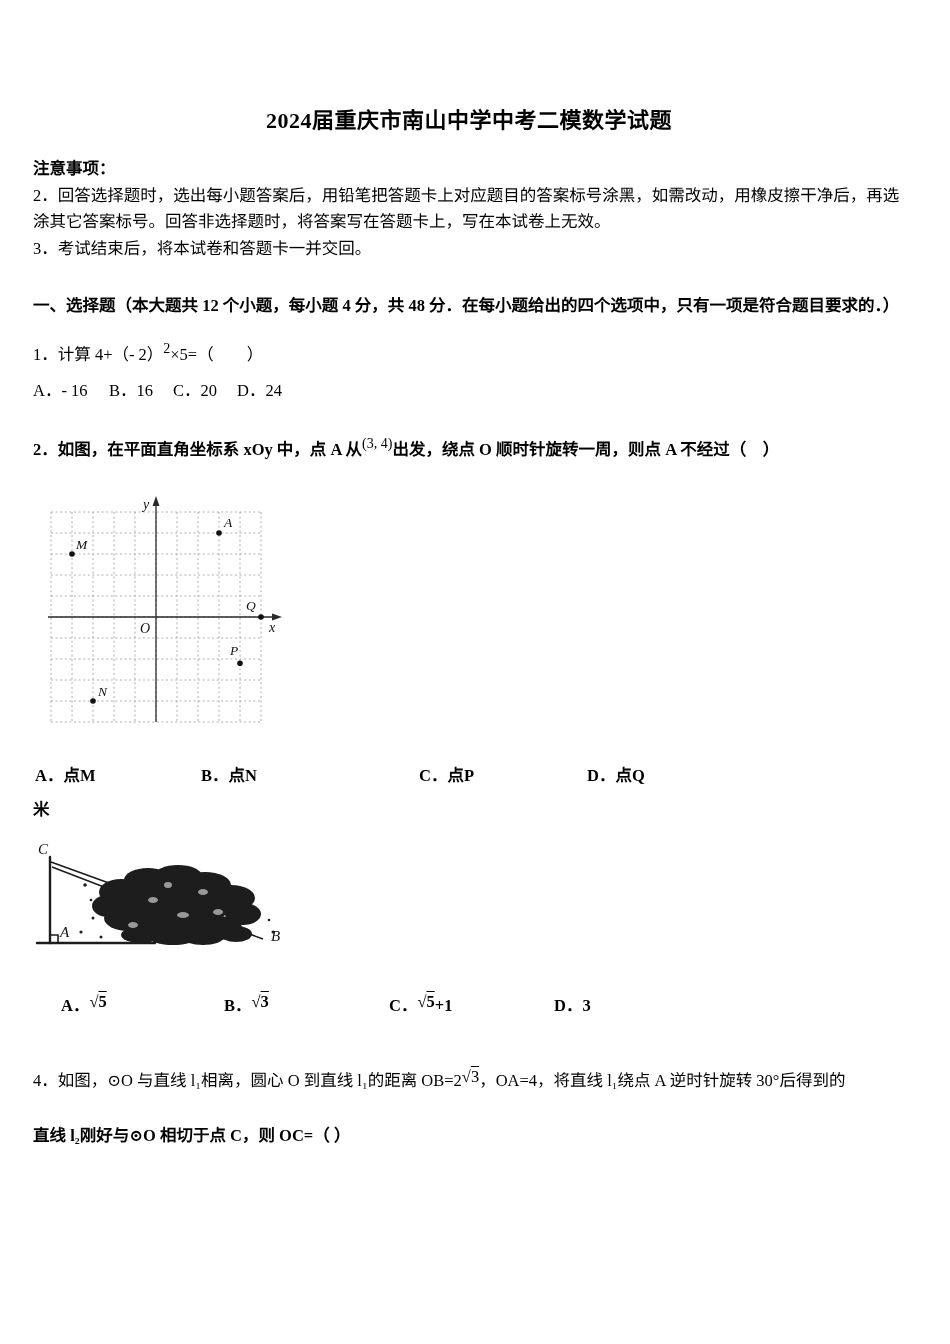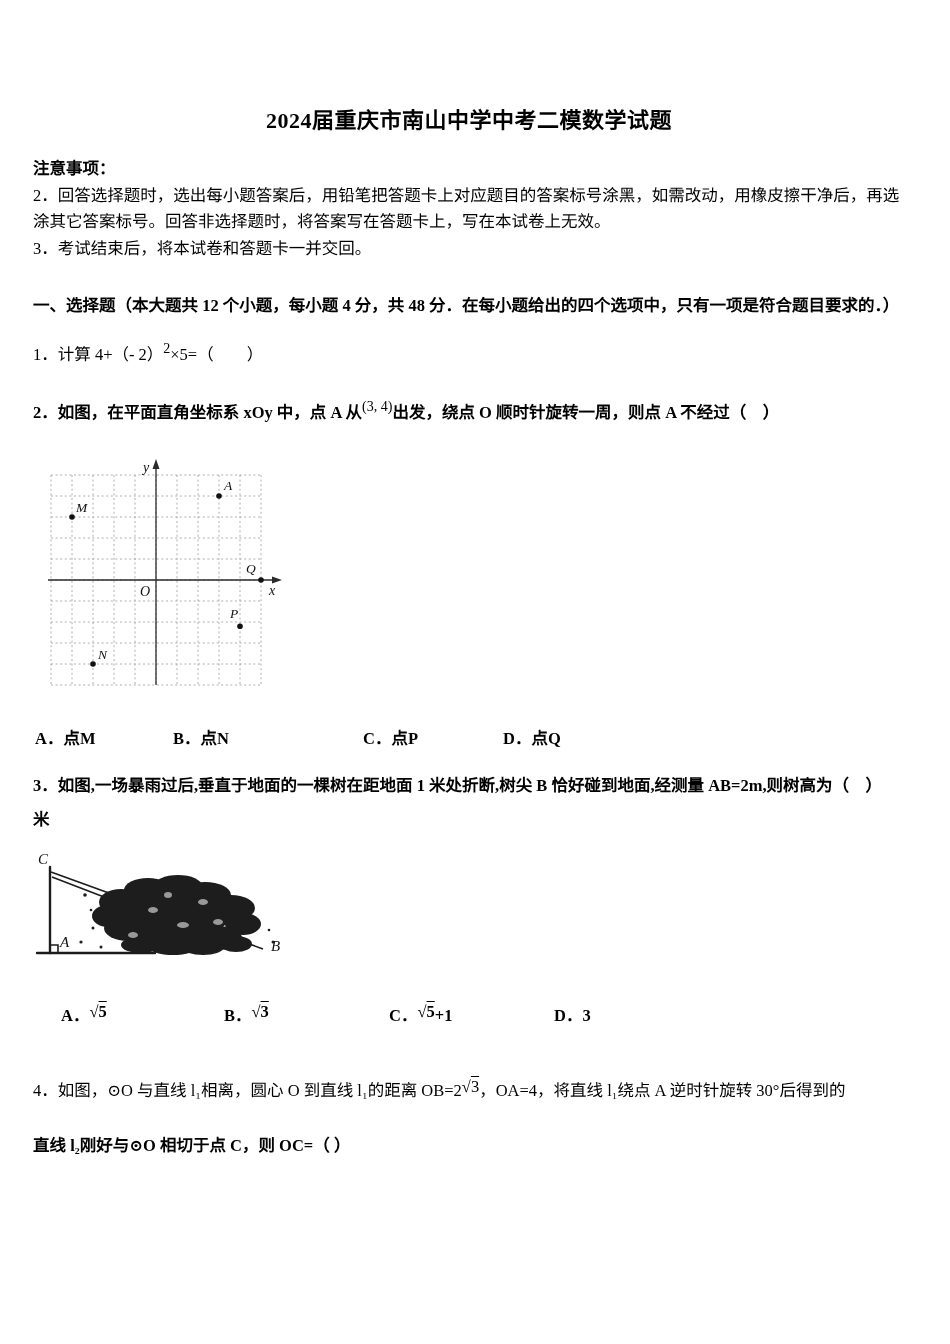--- a/index.html
+++ b/index.html
@@ -10,21 +10,21 @@
   .line{line-height:1.62;}
   .sec{margin-top:30px;font-weight:700;}
   .notice-heading{font-weight:700;}
   .q1{margin-top:18px;}
   .q1opts{margin-top:10px;}
   .q1opts .oi{display:inline-block;}
   .w76{width:76px;} .w64{width:64px;}
   .q2{margin-top:28px;font-weight:700;}
   .fig1wrap{margin:32px 0 0 13px;}
   .opts{display:flex;padding-left:2px;font-weight:700;align-items:baseline;}
-  .q2opts{margin-top:30px;}
+  .q2opts{margin-top:30px;gap:28px;}
   .c138{width:138px;} .c190{width:190px;} .c140{width:140px;}
   .q3{margin-top:20px;font-weight:700;}
   .q3b{margin-top:8px;font-weight:700;}
   .fig2wrap{margin:16px 0 0 0;}
   .q3opts{margin-top:26px;margin-left:26px;}
   .c163{width:163px;} .c165{width:165px;}
   .q4a{margin-top:44px;font-weight:400;}
   .q4b{margin-top:28px;font-weight:700;}
   .supco{font-size:14px;vertical-align:7px;font-weight:400;}
   .sqrt{white-space:nowrap;}
@@ -53,20 +53,21 @@
   <h1 class="title">2024届重庆市南山中学中考二模数学试题</h1>
 
   <p class="line notice-heading">注意事项：</p>
   <p class="line">2．回答选择题时，选出每小题答案后，用铅笔把答题卡上对应题目的答案标号涂黑，如需改动，用橡皮擦干净后，再选涂其它答案标号。回答非选择题时，将答案写在答题卡上，写在本试卷上无效。</p>
   <p class="line">3．考试结束后，将本试卷和答题卡一并交回。</p>
 
   <p class="line sec">一、选择题（本大题共 12 个小题，每小题 4 分，共 48 分．在每小题给出的四个选项中，只有一项是符合题目要求的．）</p>
 
   <p class="line q1"><span>1．计算 4+（- 2）</span><sup class="supco">2</sup><span>×5=（　　）</span></p>
 
+  <p class="line q1opts"><span class="oi w76">A．- 16</span><span class="oi w64">B．16</span><span class="oi w64">C．20</span><span class="oi">D．24</span></p>
 
   <p class="line q2"><span>2．如图，在平面直角坐标系 xOy 中，点 A 从</span><sup class="supco">(3, 4)</sup><span>出发，绕点 O 顺时针旋转一周，则点 A 不经过（　）</span></p>
 
   <div class="fig1wrap">
     <svg id="grid-svg" width="238" height="232" viewBox="0 0 238 232">
       <g id="grid-lines">
           <line x1="5" y1="16" x2="5" y2="226" class="gridline"></line>
           <line x1="5" y1="16" x2="215" y2="16" class="gridline"></line>
           <line x1="26" y1="16" x2="26" y2="226" class="gridline"></line>
           <line x1="5" y1="37" x2="215" y2="37" class="gridline"></line>
@@ -111,21 +112,20 @@
     </svg>
   </div>
 
   <div class="opts q2opts line">
     <span class="c138">A．点M</span>
     <span class="c190">B．点N</span>
     <span class="c140">C．点P</span>
     <span>D．点Q</span>
   </div>
 
-  <p class="line q3">3．如图,一场暴雨过后,垂直于地面的一棵树在距地面 1 米处折断,树尖 B 恰好碰到地面,经测量 AB=2m,则树高为（　）</p>
   <p class="line q3b">米</p>
 
   <div class="fig2wrap">
     <svg width="262" height="118" viewBox="0 0 262 118">
       <text class="treelbl" x="5" y="14">C</text>
       <line class="treeline" x1="17" y1="17" x2="17" y2="103"></line>
       <line class="treeline" x1="4" y1="103" x2="122" y2="103"></line>
       <path class="treethin" d="M17,95 h8 v8"></path>
       <line class="treethin" x1="18" y1="22" x2="230" y2="99"></line>
       <line class="treethin" x1="19" y1="27" x2="110" y2="62"></line>

